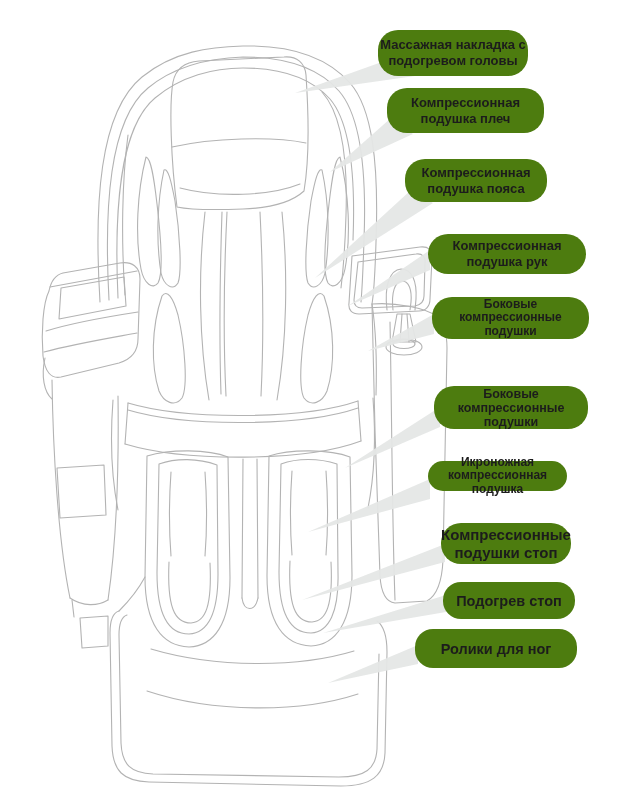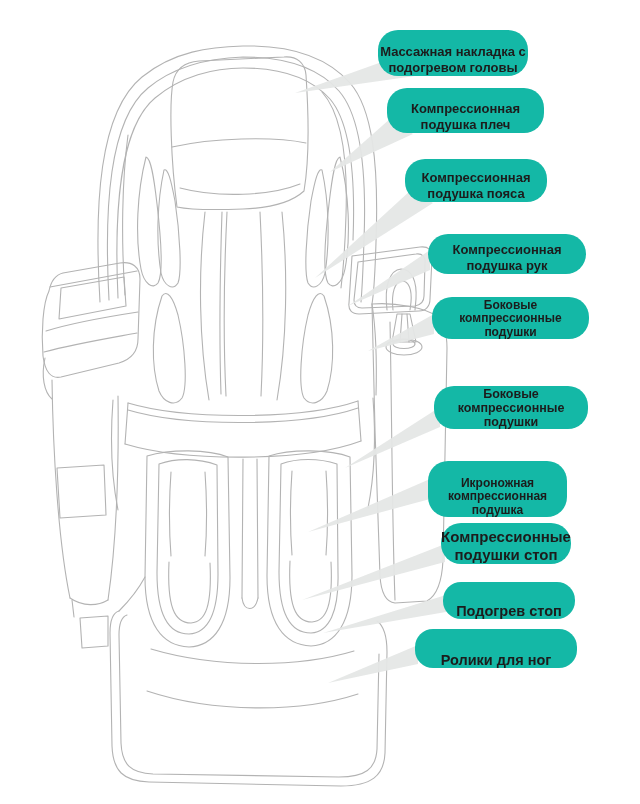--- a/index.html
+++ b/index.html
@@ -3,36 +3,36 @@
 <meta charset="utf-8">
 <style>
   html,body{margin:0;padding:0;background:#ffffff;}
   .stage{
     position:relative;width:640px;height:804px;background:#ffffff;overflow:hidden;
     font-family:"Liberation Sans", sans-serif;
   }
   .stage svg{position:absolute;left:0;top:0;}
   .bubble{
     position:absolute;
-    background:#14b8a6;
+    background:#4d7c0f;
     border-radius:20px;
-    display:flex;align-items:flex-end;justify-content:center;
+    display:flex;align-items:center;justify-content:center;
     text-align:center;
     color:#1c1c1c;
     font-weight:bold;
     z-index:2;
   }
   .bubble span{white-space:pre-line;display:block;width:100%;}
   .b1 {left:378px;top:30px; width:150px;height:46px;font-size:13px;line-height:16px;}
   .b2 {left:387px;top:88px; width:157px;height:45px;font-size:13px;line-height:16px;}
   .b3 {left:405px;top:159px;width:142px;height:43px;font-size:13px;line-height:16px;}
   .b4 {left:428px;top:234px;width:158px;height:40px;font-size:13px;line-height:16px;}
   .b5 {left:432px;top:297px;width:157px;height:42px;font-size:12px;line-height:13.5px;}
   .b6 {left:434px;top:386px;width:154px;height:43px;font-size:12.5px;line-height:14px;}
-  .b7 {left:428px;top:461px;width:139px;height:56px;font-size:12px;line-height:13.5px;}
+  .b7 {left:428px;top:461px;width:139px;height:30px;font-size:12px;line-height:13.5px;}
   .b8 {left:441px;top:523px;width:130px;height:41px;font-size:15px;line-height:18px;}
   .b9 {left:443px;top:582px;width:132px;height:37px;font-size:14.5px;border-radius:18px;}
   .b10{left:415px;top:629px;width:162px;height:39px;font-size:14.5px;border-radius:18px;}
 </style>
 </head>
 <body>
 
 <div class="stage">
 
   <svg width="640" height="804" viewBox="0 0 640 804">

